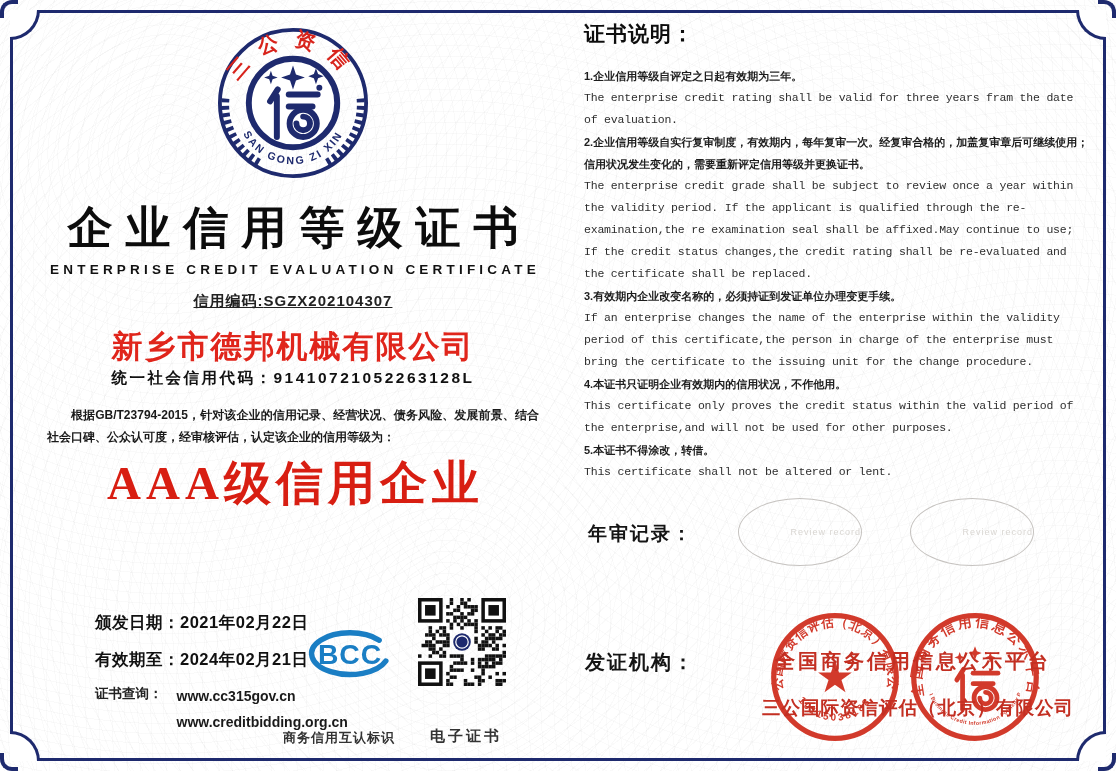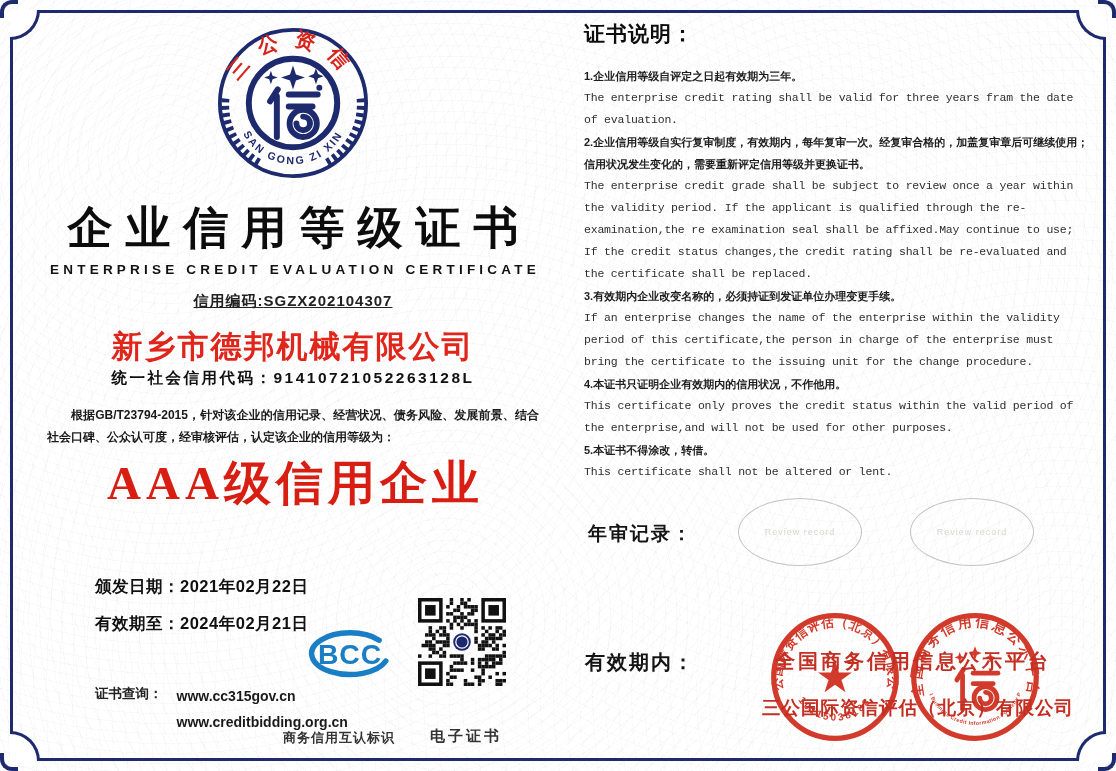--- a/index.html
+++ b/index.html
@@ -30,41 +30,41 @@
   .left-col { position:absolute; left:42px; top:18px; width:502px; text-align:center; }
   .logo-wrap { width:170px; margin:0 auto; }
   .cert-title { margin-top:6px; font-size:45px; font-weight:900; color:#0c0c0c; letter-spacing:13px; padding-left:13px; white-space:nowrap; }
   .cert-subtitle { margin-top:4px; font-size:13.5px; font-weight:700; color:#111; letter-spacing:4.2px; padding-left:4px; white-space:nowrap; }
   .code-line { margin-top:15px; font-size:15px; font-weight:600; color:#222; letter-spacing:1px;text-decoration:underline; }
   .company-name { margin-top:15px; font-size:31px; font-weight:800; color:#e0251b; letter-spacing:2px; white-space:nowrap; }
   .uscc-line { font-size:15.5px; font-weight:700; color:#111; letter-spacing:2.5px; }
   .statement { margin-top:15px; padding:0 5px; text-align:justify; text-indent:2em; font-size:12px; font-weight:600; color:#1a1a1a; line-height:1.85; }
   .rating { margin-top:4px; font-family:"Liberation Serif","DejaVu Serif",serif; font-size:47px; font-weight:700; color:#d81e12; letter-spacing:5px; padding-left:5px; white-space:nowrap; }
 
-  .dates { position:absolute; left:95px; top:576px; text-align:right; }
+  .dates { position:absolute; left:95px; top:612px; text-align:right; }
   .date-row { font-size:16.5px; font-weight:600; color:#111; letter-spacing:.5px; }
   .date-row + .date-row { margin-top:15px; }
   .query { position:absolute; left:95px; top:684px; display:flex; text-align:left; }
   .query-label { font-size:13.5px; font-weight:600; color:#222; margin-right:14px; margin-top:1px; }
   .query-urls  { font-size:14px; font-weight:700; color:#1a1a1a; line-height:1.85; }
 
   .bcc-badge  { position:absolute; left:300px; top:616px; width:100px; }
   .bcc-label  { position:absolute; left:283px; top:729px; font-size:13px; font-weight:600; color:#333; letter-spacing:1px; }
   .qr-badge   { position:absolute; left:418px; top:598px; width:88px; height:88px; }
   .qr-label   { position:absolute; left:430px; top:727px; font-size:15px; font-weight:600; color:#333; letter-spacing:3px; }
 
   
   .right-col { position:absolute; left:584px; top:20px; width:506px; }
   .notes-heading { font-size:21px; font-weight:800; color:#0d0d0d; letter-spacing:1px; margin-bottom:17px; }
   .note-zh { font-size:11px; font-weight:600; color:#1d1d1d; line-height:22px; }
   .note-en { font-family:Liberation Mono, monospace; font-size:11.5px; color:#2e2e2e; line-height:22px; letter-spacing:-.2px; }
 
   .annual-label { position:absolute; left:588px; top:521px; font-size:19px; font-weight:700; color:#141414; letter-spacing:2px; }
   .oval { position:absolute; width:124px; height:68px; border:1.5px solid #c6c3c0; border-radius:50%;
-          display:flex; align-items:center; justify-content:center; }
+          display:flex; align-items:center; justify-content:flex-end; }
   .oval span { font-size:9px; color:#d9d6d2; letter-spacing:1px; }
   .oval-1 { left:738px; top:498px; }
   .oval-2 { left:910px; top:498px; }
 
   .issuer-label { position:absolute; left:585px; top:649px; font-size:20px; font-weight:700; color:#141414; letter-spacing:2px; }
   .seal { position:absolute; width:134px; height:134px; z-index:1; opacity:.93; }
   .seal-left  { left:768px; top:610px; }
   .seal-right { left:908px; top:610px; }
   .issuer-org1 { position:absolute; left:775px; top:648px; font-size:20px; font-weight:700; color:#c32f22; letter-spacing:3px; z-index:2; white-space:nowrap; }
   .issuer-org2 { position:absolute; left:762px; top:695px; font-size:18.5px; font-weight:700; color:#c32f22; letter-spacing:1px; z-index:2; white-space:nowrap; }
@@ -375,21 +375,21 @@
   </div>
 
   <div class="annual-label">年审记录：</div>
   <div class="oval oval-1">
       <span>Review record</span>
     </div>
   <div class="oval oval-2">
       <span>Review record</span>
     </div>
 
-  <div class="issuer-label">有效期内：</div>
+  <div class="issuer-label">发证机构：</div>
 
   <div class="seal seal-left">
     <svg viewBox="0 0 140 140" width="134" height="134">
       <defs>
         <path id="sealArcL" d="M16 88 A56 56 0 1 1 124 88" fill="none"></path>
         <path id="sealNumArc" d="M31 93 A45 45 0 0 0 109 93" fill="none"></path>
       </defs>
       <circle cx="70" cy="70" r="64" fill="none" stroke="#cf2c1c" stroke-width="5.5"></circle>
       <text font-size="13" font-weight="700" fill="#cf2c1c" letter-spacing="1">
         <textPath href="#sealArcL" startOffset="50%" text-anchor="middle">三公国际资信评估（北京）有限公司</textPath>

